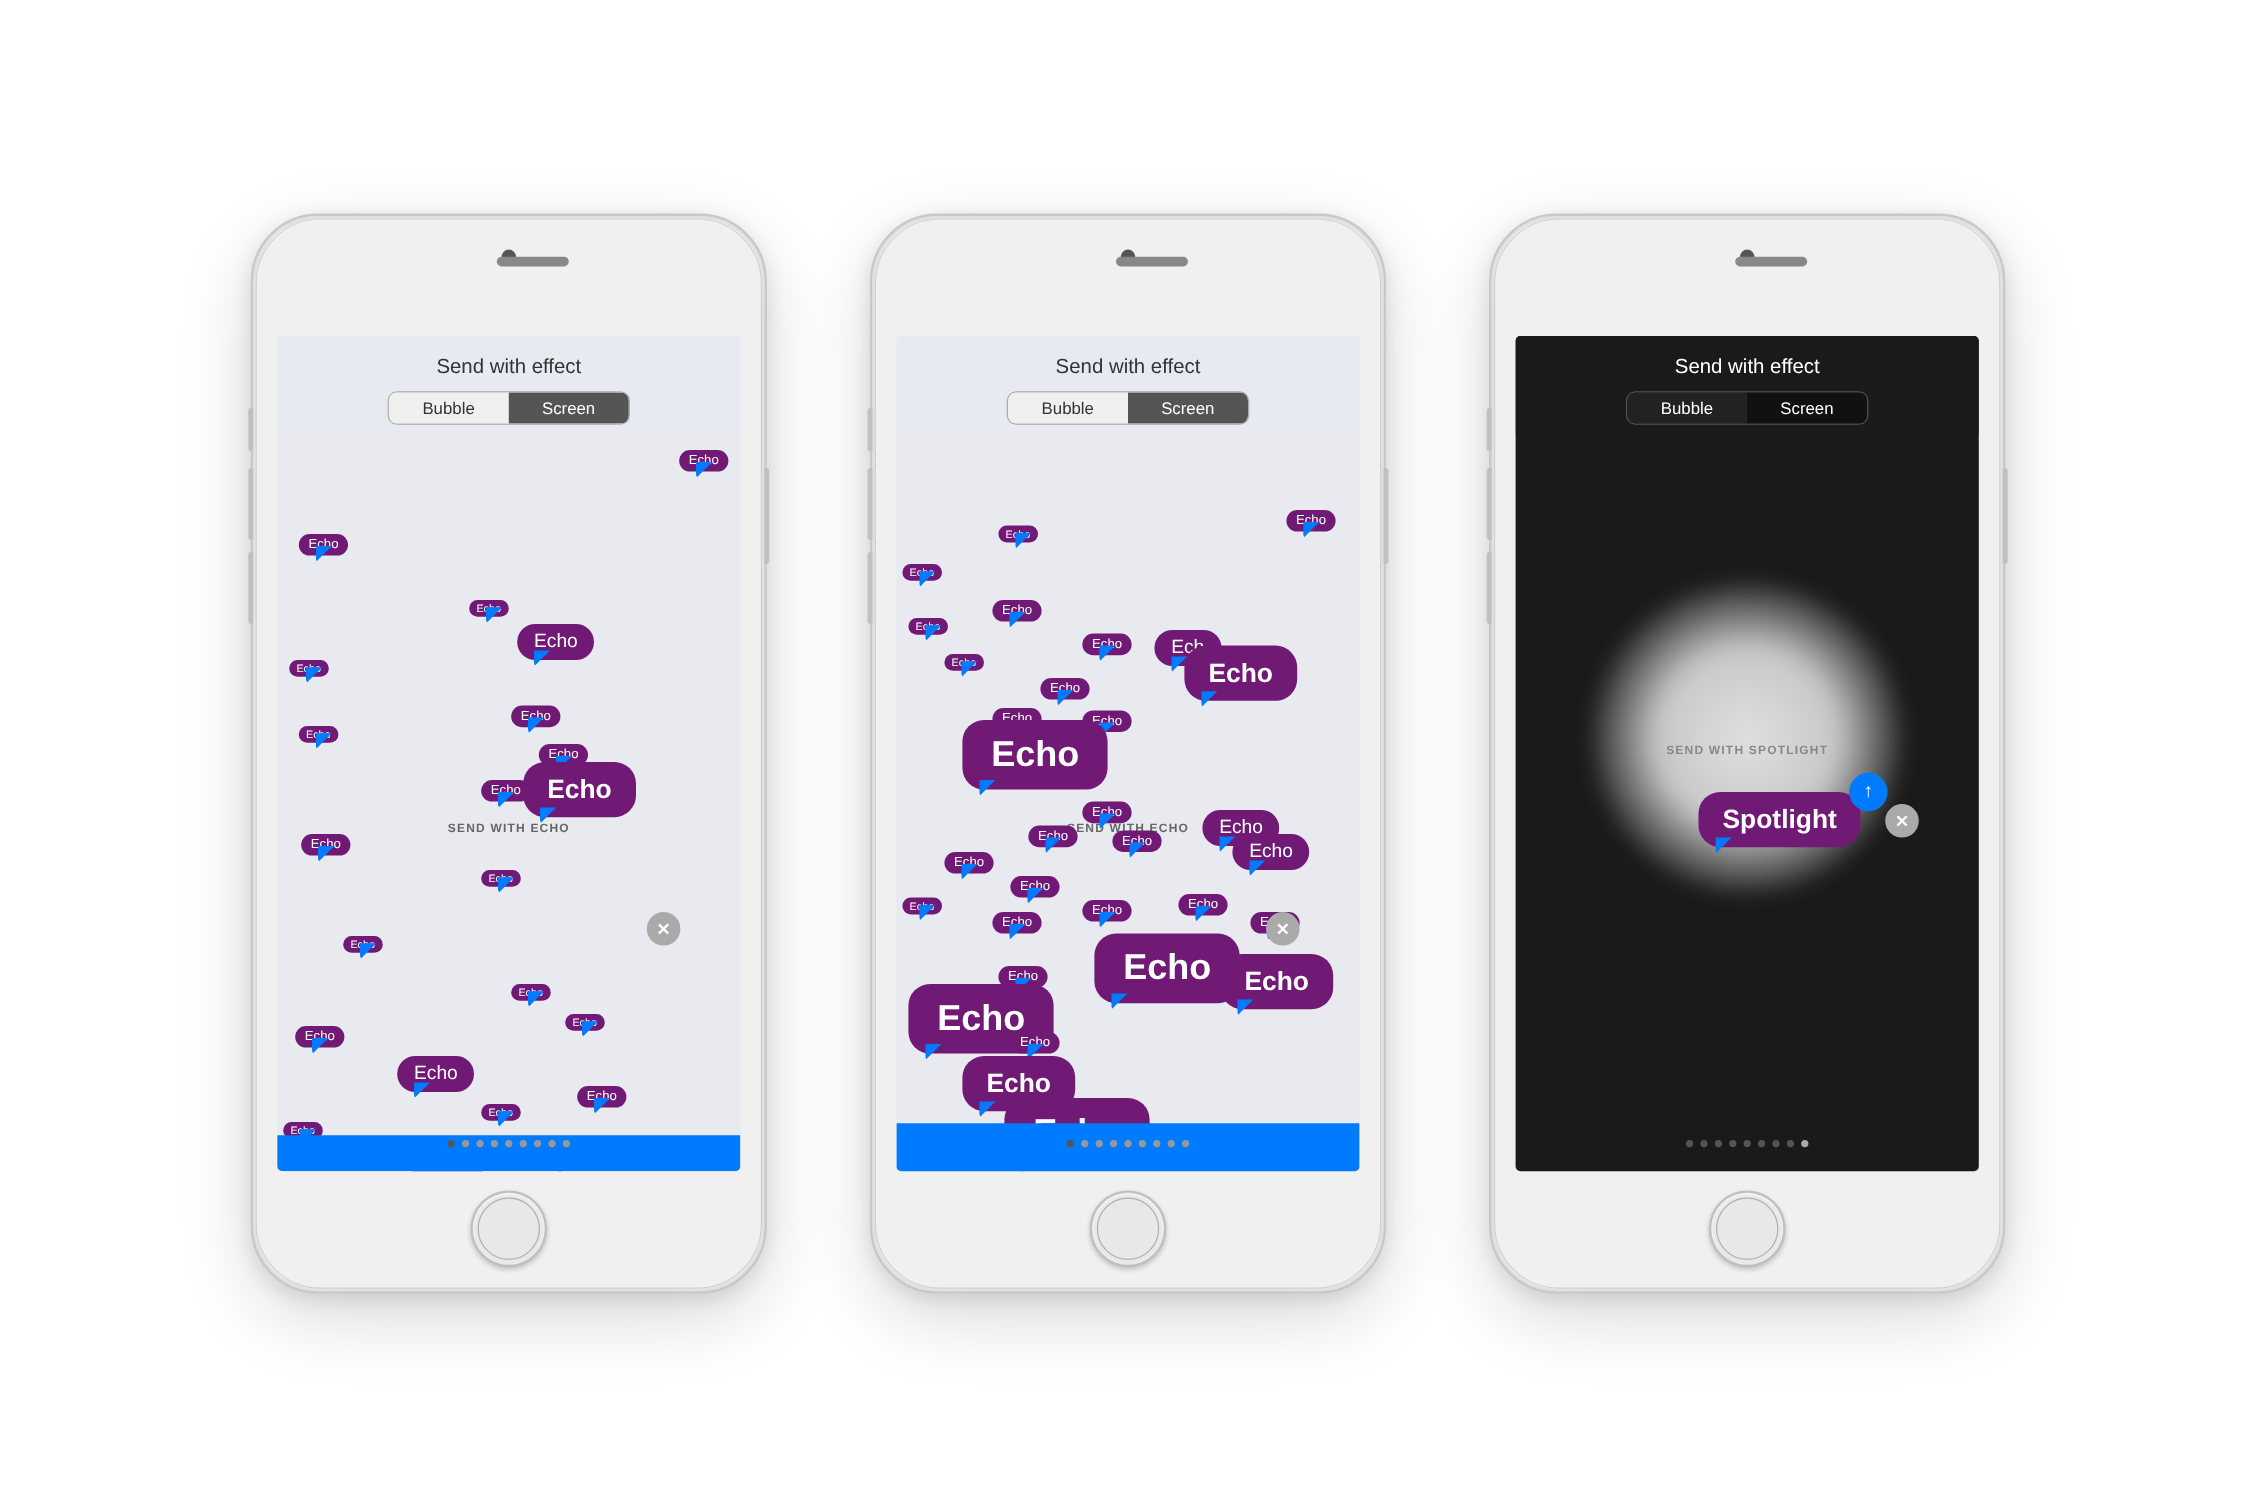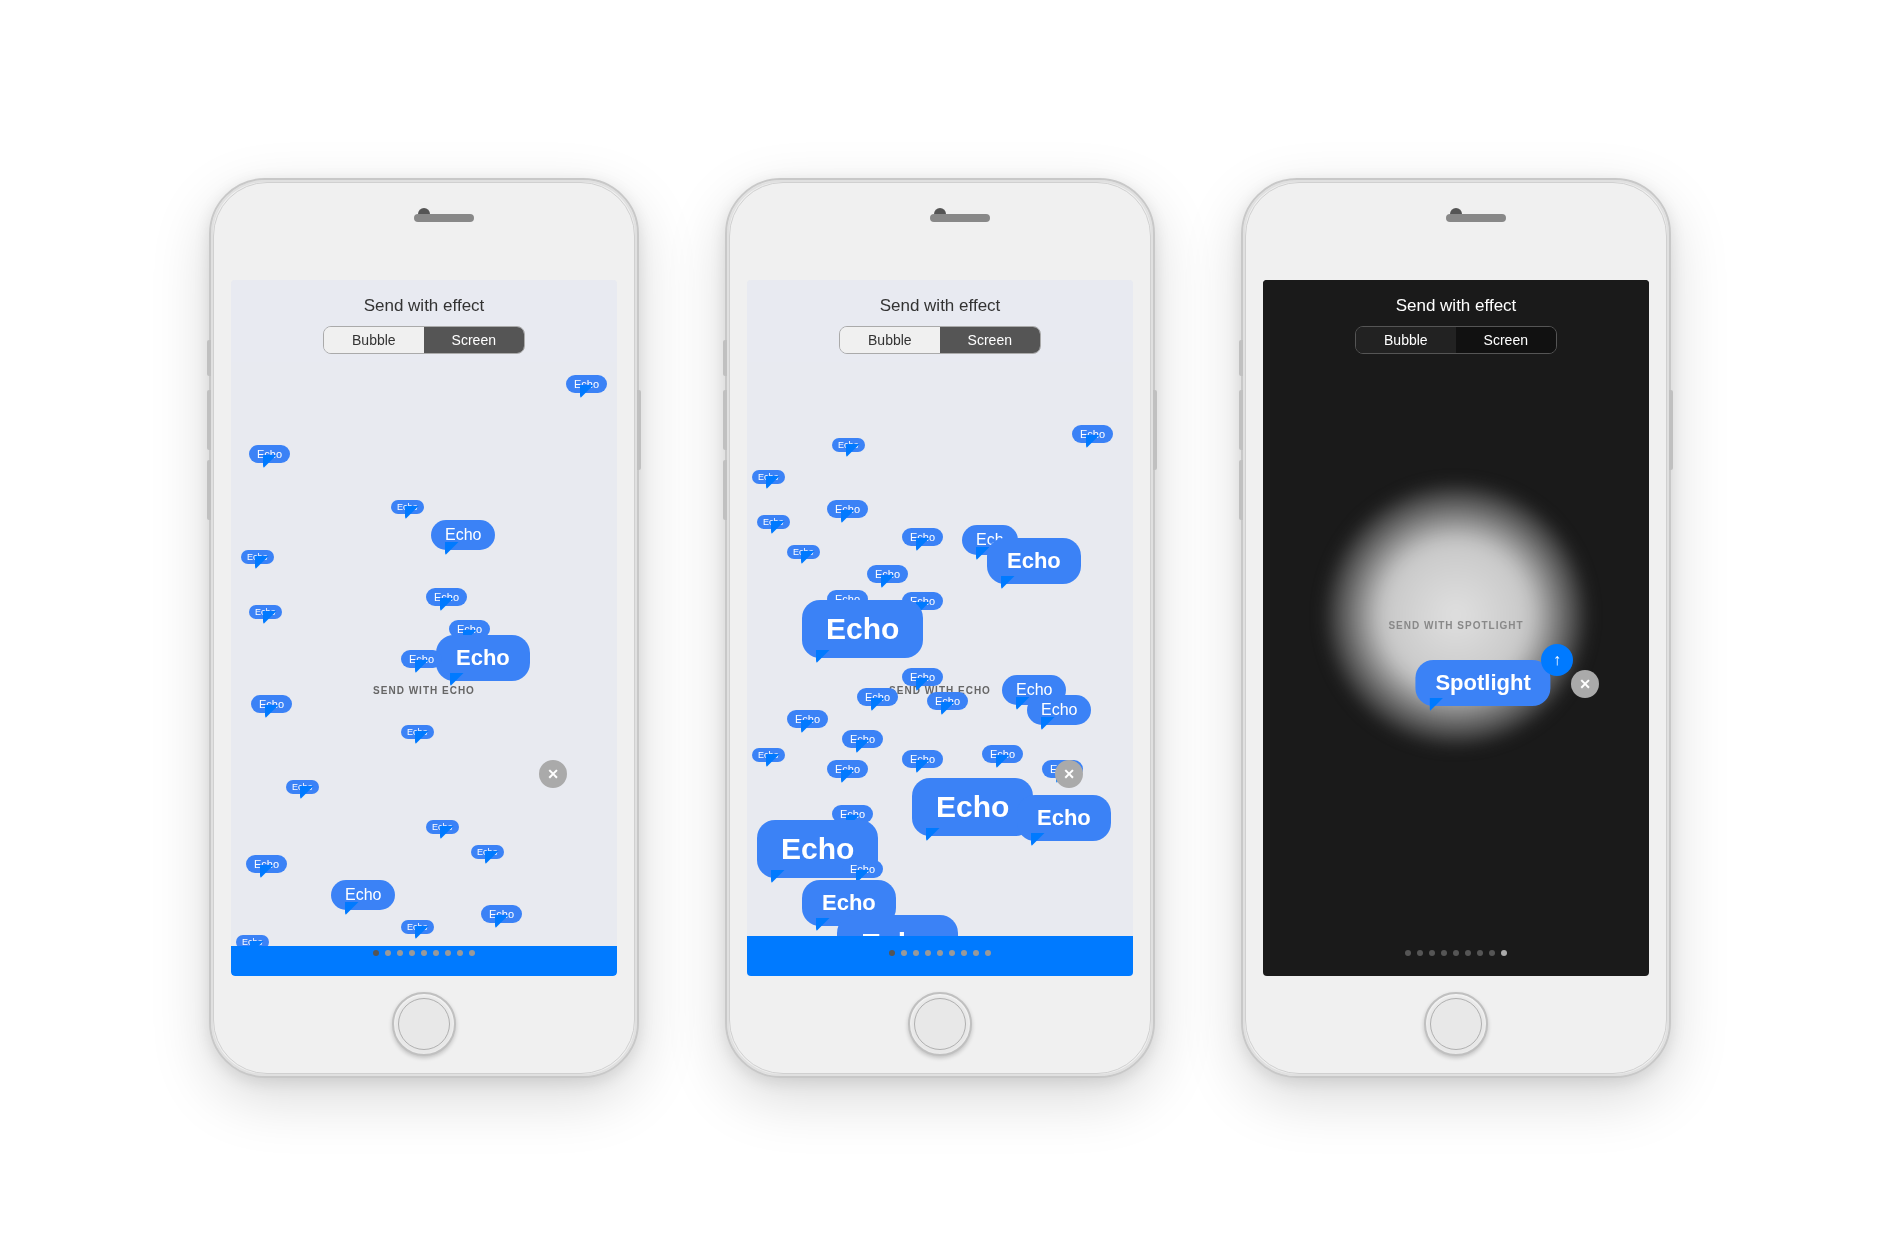--- a/index.html
+++ b/index.html
@@ -199,21 +199,21 @@
     }
     
     .bubble-area {
       position: absolute;
       top: 90px;
       left: 0; right: 0; bottom: 0;
     }
     
     .bubble {
       position: absolute;
-      background: #3b82f6;
+      background: #701a75;
       color: white;
       border-radius: 18px;
       padding: 6px 14px;
       font-size: 16px;
       font-weight: 500;
       white-space: nowrap;
       user-select: none;
     }
     .bubble::after {
       content: '';

